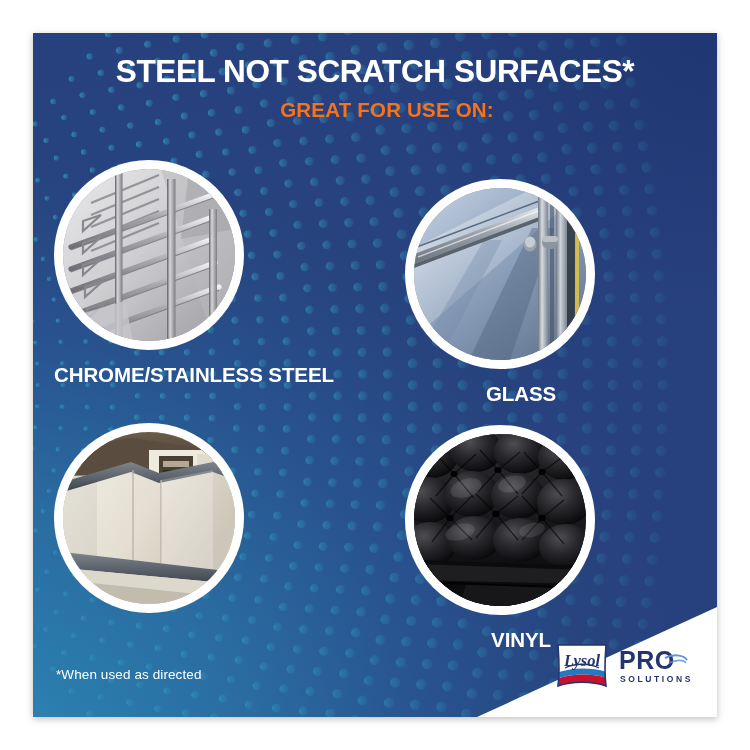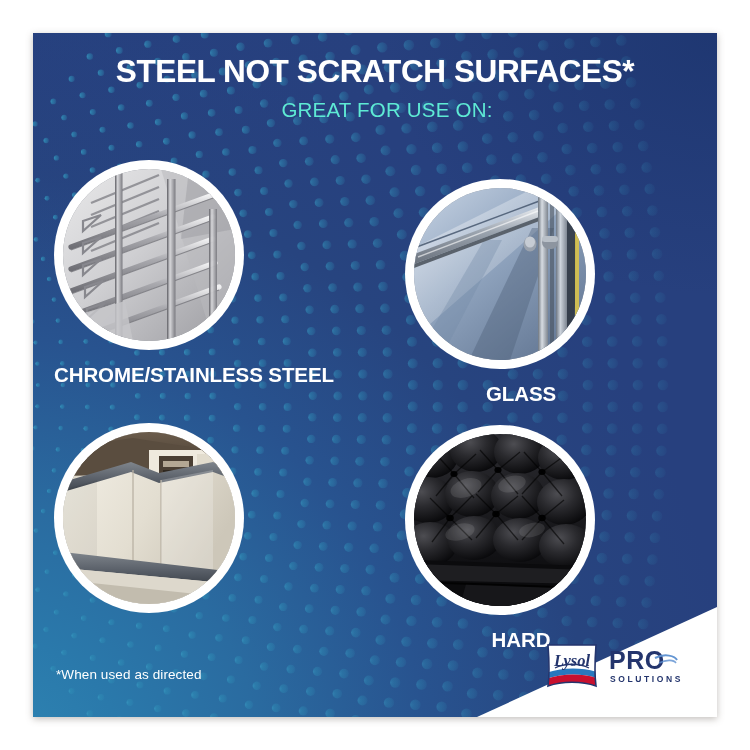--- a/index.html
+++ b/index.html
@@ -77,22 +77,22 @@
     color: #ffffff;
     font-weight: bold;
     font-size: 31.5px;
     line-height: 1.06;
     letter-spacing: -0.4px;
     text-shadow: 0 0 1px rgba(255,255,255,0.25);
   }
   .headline .l2 { display: block; }
   .subhead {
     margin-top: 10px;
-    color: #5eead4;
-    font-weight: normal;
+    color: #f97316;
+    font-weight: bold;
     font-size: 20.5px;
     letter-spacing: 0.2px;
     margin-left: 24px;
   }
 
   
   .circle-item {
     position: absolute;
   }
   .circle {
@@ -138,21 +138,21 @@
     left: 23px;
     bottom: 35px;
     color: #ffffff;
     font-size: 13.5px;
     letter-spacing: 0.1px;
   }
 
   
   .logo-lockup {
     position: absolute;
-    right: 26px;
+    right: 16px;
     bottom: 27px;
     display: flex;
     align-items: center;
     gap: 9px;
   }
   .lysol-badge { display: block; }
   .pro-mark    { display: block; }
 </style>
 </head>
 <body>
@@ -1254,21 +1254,21 @@
               <ellipse cx="118" cy="96" rx="13" ry="7" transform="rotate(-12 118 96)"></ellipse>
             </g>
 
             <polygon points="0,126 172,132 172,172 0,172" fill="#0b0b0d"></polygon>
             <polygon points="0,130 172,136 172,150 0,146" fill="#232327" opacity="0.8"></polygon>
             <polygon points="52,150 150,154 150,172 46,172" fill="#17171a"></polygon>
             <line x1="0" y1="148" x2="172" y2="154" stroke="#000000" stroke-width="2" opacity="0.8"></line>
           </svg>
         </div>
       </div>
-      <div class="circle-caption">HARD</div>
+      <div class="circle-caption">VINYL</div>
     </div>
 
     <div class="footnote">*When used as directed</div>
 
     <div class="logo-lockup">
 
       <svg class="lysol-badge" width="56" height="48" viewBox="0 0 56 48" aria-hidden="true">
         <defs>
           <clipPath id="badgeClip">
             <path d="M4,3 L52,3 C52,3 50,30 52,44 C38,39 18,39 4,44 C6,30 4,3 4,3 Z"></path>

